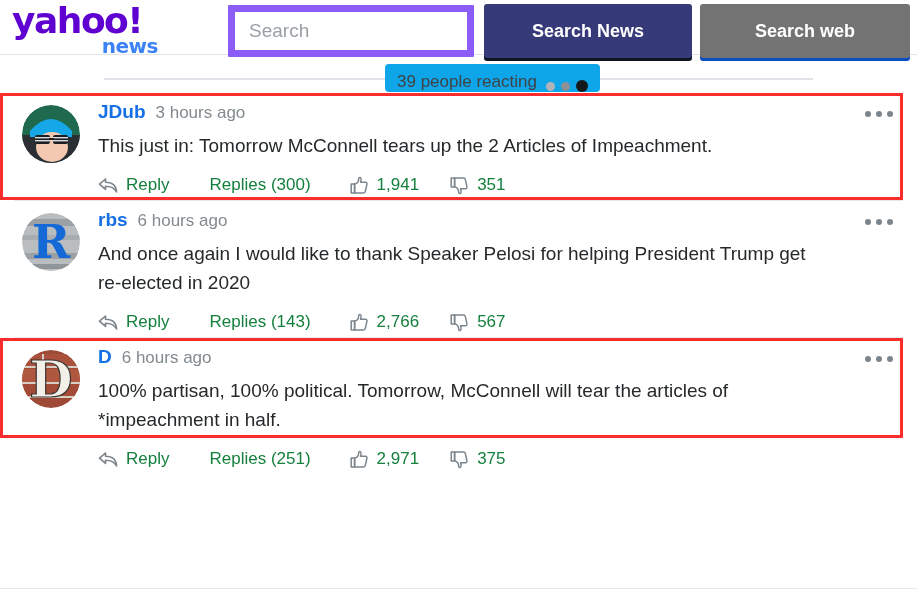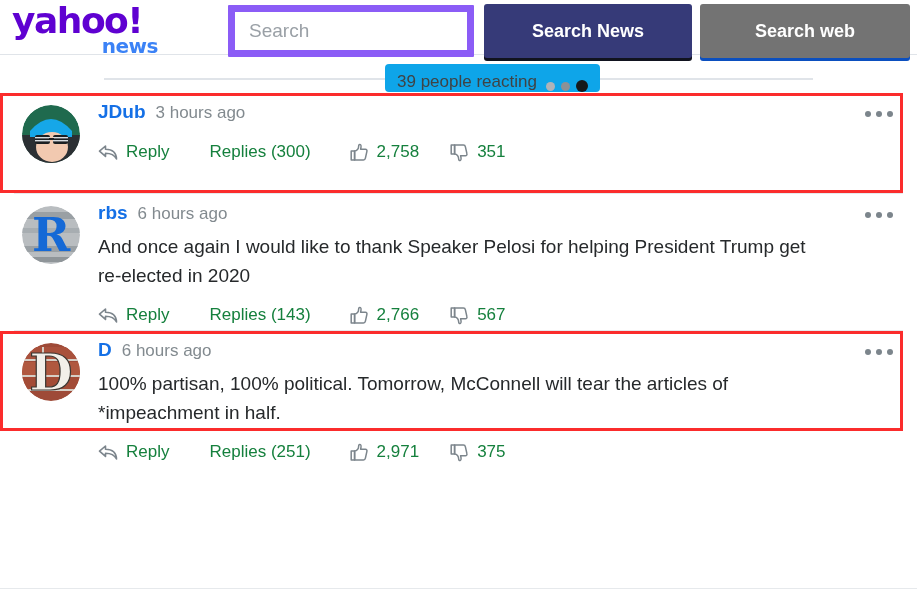--- a/index.html
+++ b/index.html
@@ -292,39 +292,40 @@
       <i></i>
         <i></i>
         <i></i>
     </div>
 
     <div class="c-head">
       <span class="c-user">JDub</span>
       <span class="c-time">3 hours ago</span>
     </div>
 
+    <div class="c-body">This just in: Tomorrow McConnell tears up the 2 Articles of Impeachment.</div>
 
     <div class="c-actions">
       <span class="act act-reply">
         <svg width="20" height="17" viewBox="0 0 20 17">
           <path d="M7.5 2 L1.5 7.2 L7.5 12.4 L7.5 9.2 C13 9.2 16.5 11 18.5 15 C18.3 8.2 14.6 5.2 7.5 5.2 Z" fill="none" stroke="#7c858c" stroke-width="1.6" stroke-linejoin="round"></path>
         </svg>
         <span>Reply</span>
       </span>
 
       <span class="act act-replies">
         <span>Replies (300)</span>
       </span>
 
       <span class="act act-up">
         <svg width="20" height="19" viewBox="0 0 20 19">
           <path d="M5.6 8 L5.6 17 L2.2 17 L2.2 8 Z" fill="none" stroke="#7c858c" stroke-width="1.5" stroke-linejoin="round"></path>
           <path d="M5.6 8 C8 8 9.6 5.6 9.6 3.4 C9.6 1.6 10.6 1.2 11.4 1.6 C12.4 2.1 12.2 3.8 11.6 6.2 L16.4 6.2 C17.6 6.2 18.2 7.2 17.9 8.3 L16.4 15.2 C16.2 16.3 15.5 17 14.4 17 L5.6 17 Z" fill="none" stroke="#7c858c" stroke-width="1.5" stroke-linejoin="round"></path>
         </svg>
-        <span>2,758</span>
+        <span>1,941</span>
       </span>
 
       <span class="act act-down">
         <svg width="20" height="19" viewBox="0 0 20 19">
           <path d="M5.6 11 L5.6 2 L2.2 2 L2.2 11 Z" fill="none" stroke="#7c858c" stroke-width="1.5" stroke-linejoin="round"></path>
           <path d="M5.6 11 C8 11 9.6 13.4 9.6 15.6 C9.6 17.4 10.6 17.8 11.4 17.4 C12.4 16.9 12.2 15.2 11.6 12.8 L16.4 12.8 C17.6 12.8 18.2 11.8 17.9 10.7 L16.4 3.8 C16.2 2.7 15.5 2 14.4 2 L5.6 2 Z" fill="none" stroke="#7c858c" stroke-width="1.5" stroke-linejoin="round"></path>
         </svg>
         <span>351</span>
       </span>
     </div>

